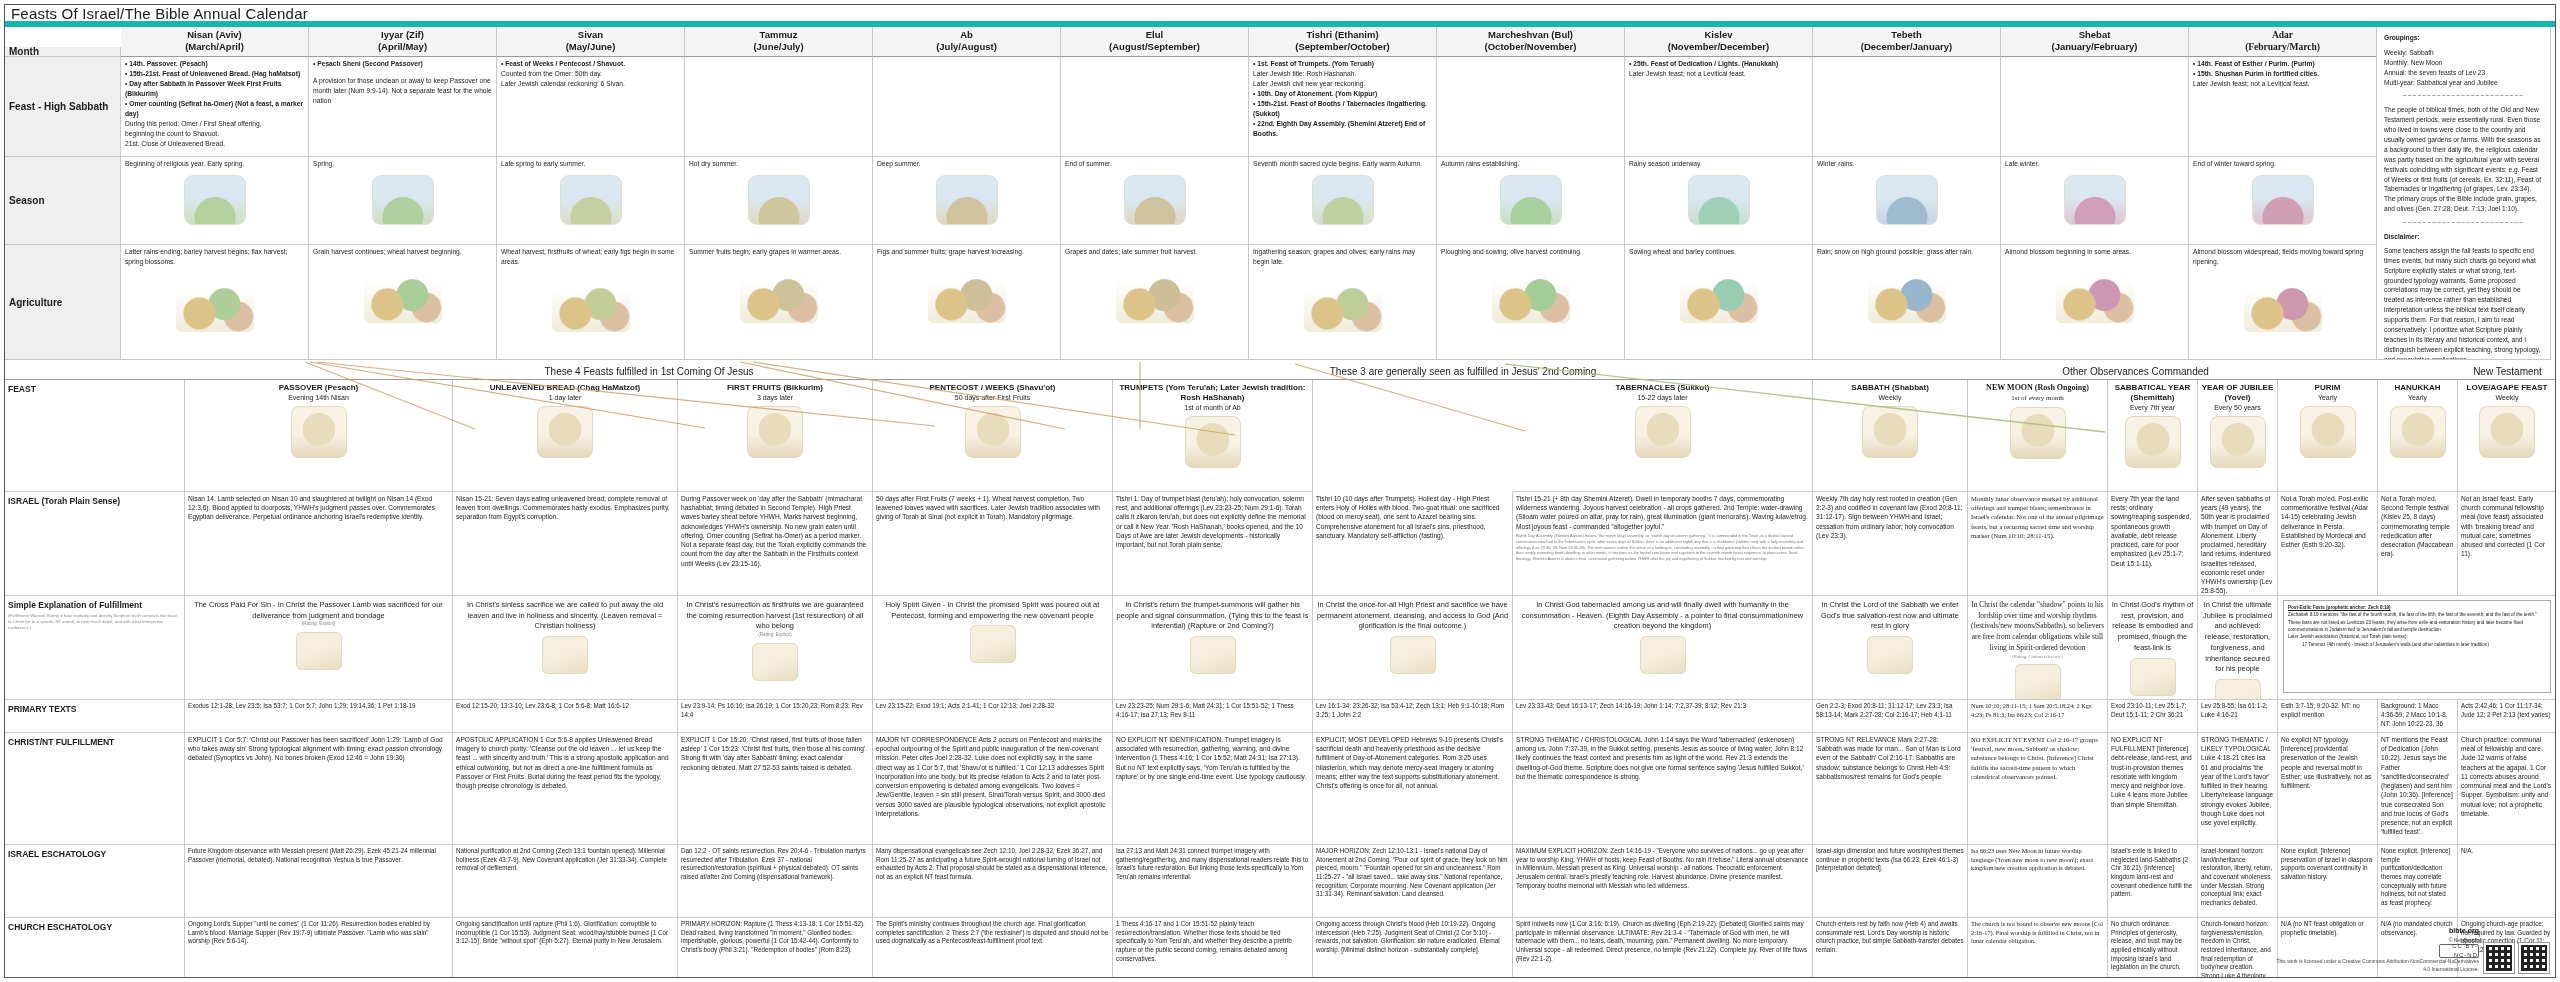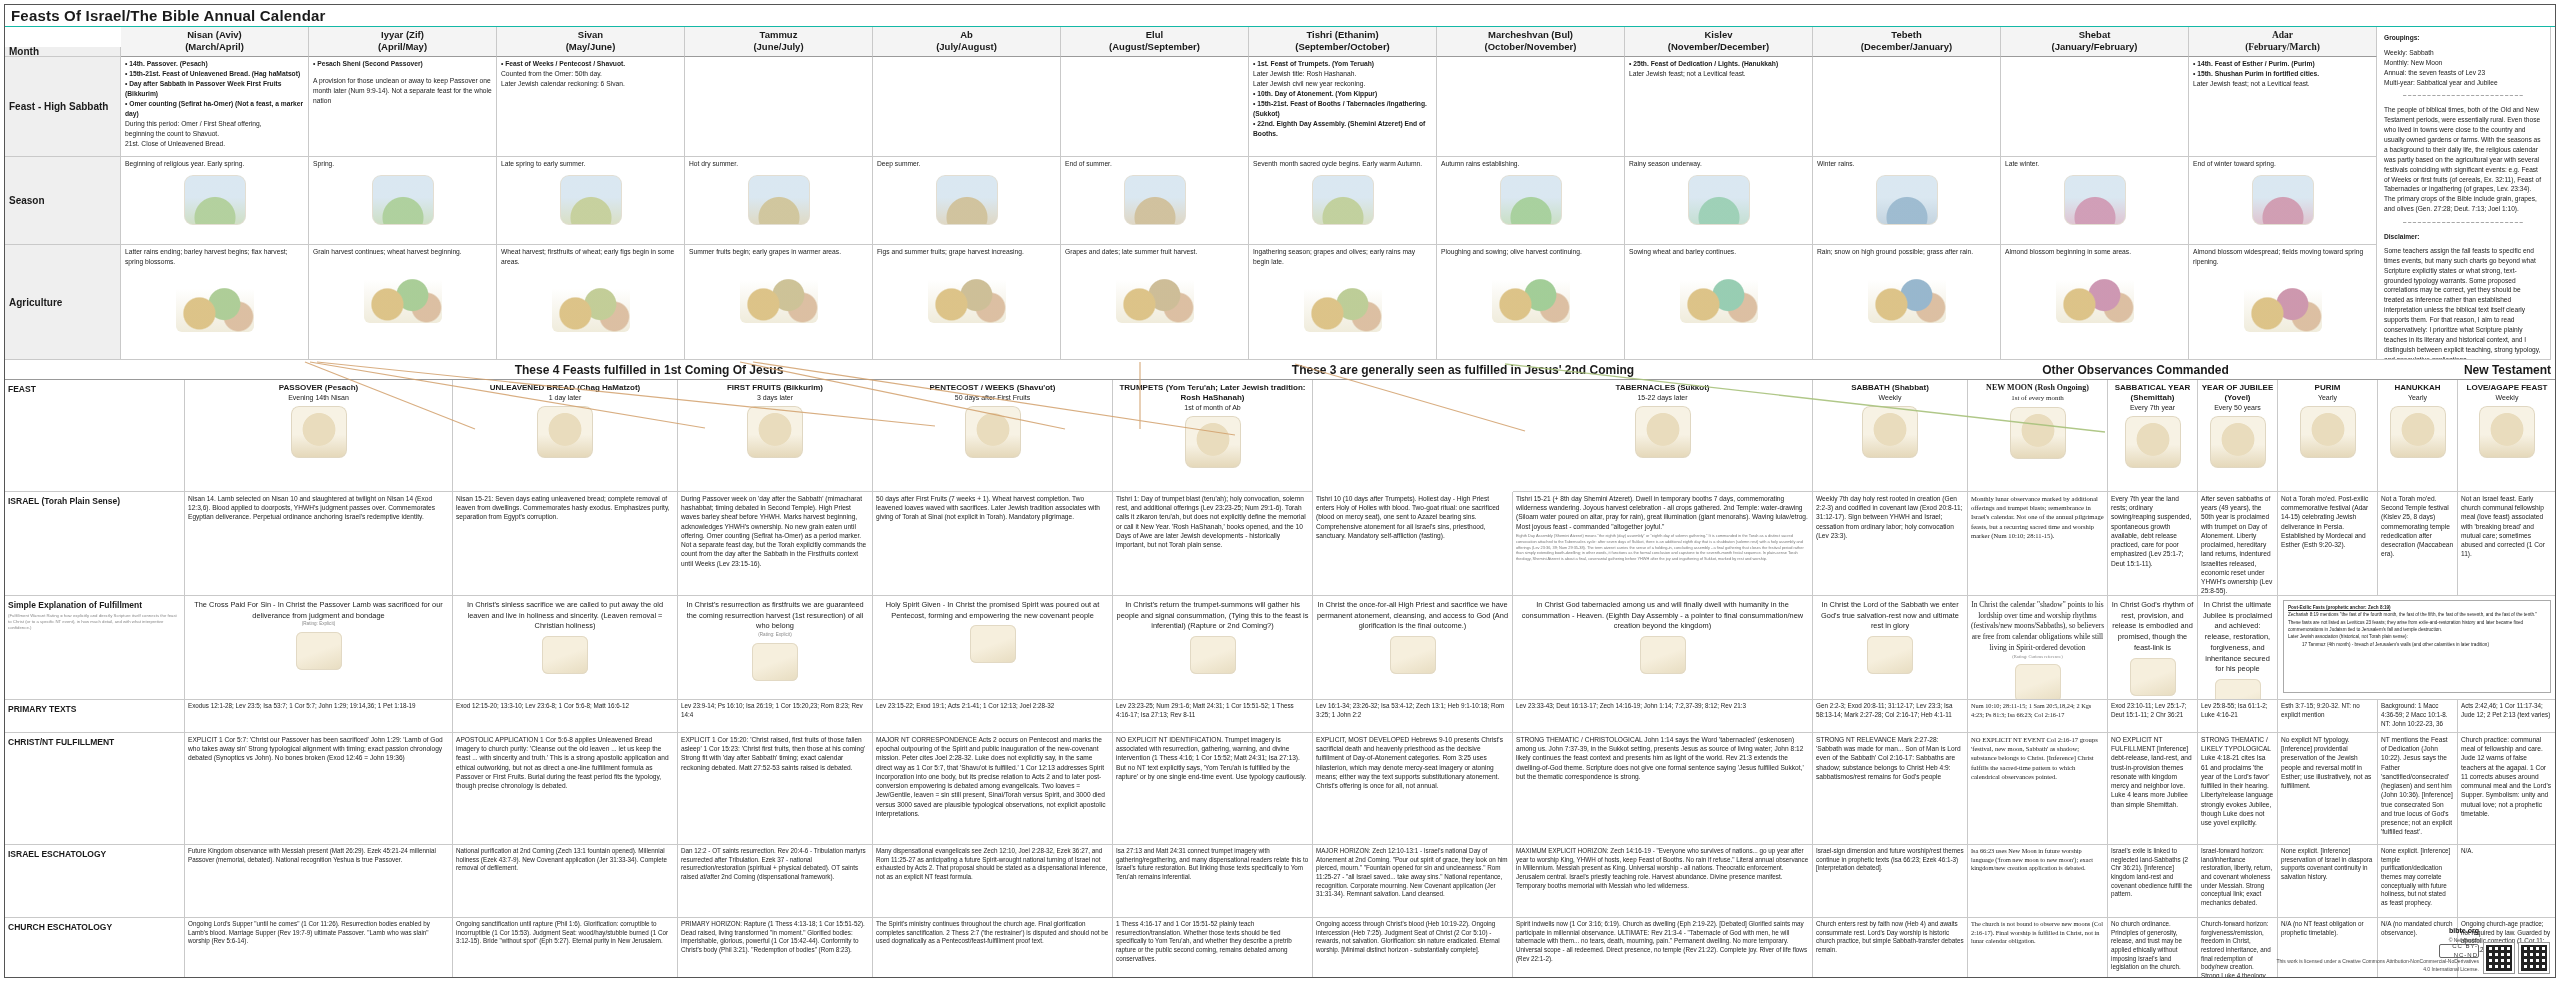--- a/index.html
+++ b/index.html
@@ -1,20 +1,20 @@
 <!DOCTYPE html>
 <html><head>
 <meta charset="utf-8">
 <style>
   * { box-sizing: border-box; margin: 0; padding: 0; }
   html,body { width:2560px; height:982px; background:#fff; font-family:"Liberation Sans", sans-serif; color:#1a1a1a; }
   .page { position:relative; width:2552px; height:974px; margin:4px; border:1.5px solid #555; background:#fff; overflow:hidden; }
 
-  .title-bar { height:22px; border-bottom:1px solid #14b8a6; display:flex; align-items:center; padding-left:6px;
-               font-size:15px; font-weight:bold; letter-spacing:.2px; }
+  .title-bar { height:22px; border-bottom:6px solid #14b8a6; display:flex; align-items:center; padding-left:6px;
+               font-size:15px; font-weight:normal; letter-spacing:.2px; }
 
   
   .top-grid { display:grid; grid-template-columns:116px repeat(12,188px) 174px; grid-template-rows:30px 100px 88px 115px; }
   .tcell { border-right:1px solid #c9c9c9; border-bottom:1px solid #c9c9c9; padding:2px 4px; overflow:hidden; position:relative; }
   .rowlabel { background:#efefef; font-weight:bold; font-size:10px; display:flex; align-items:center; }
   .month-head { background:#f4f4f4; font-weight:bold; font-size:9.5px; text-align:center; line-height:1.3; padding-top:2px; border-bottom:1.5px solid #9a9a9a; }
   .month-feast { font-size:6.7px; line-height:1.5; }
   .month-feast div { min-height:7px; }
   .month-feast div.b { font-weight:600; }
   .season-cell, .agri-cell { font-size:6.7px; line-height:1.45; }
@@ -33,21 +33,21 @@
   .sidebar .hd { font-weight:bold; }
   .sidebar .divider { text-align:center; color:#555; margin:4px 0; letter-spacing:1px; }
   .sidebar p { margin-bottom:4px; }
 
   .long-break-note { position:absolute; left:580px; top:58px; width:562px; height:19px; border:1px solid #bbb;
      background:#fff; font-size:8px; display:flex; align-items:center; justify-content:center; }
 
   
   .bottom-cols { display:grid; grid-template-columns:180px 268px 225px 195px 240px 200px 200px 300px 155px 140px 90px 80px 100px 80px 99px; }
   .band { height:20px; border-bottom:1px solid #999; align-items:end; }
-  .band .grp { font-size:12px; font-weight:bold; text-align:center; padding-bottom:2px; }
+  .band .grp { font-size:10px; font-weight:normal; text-align:center; padding-bottom:2px; }
 
   
   .bottom-grid { grid-template-rows:112px 104px 104px 33px 112px 73px 74px; }
   .bcell { border-right:1px solid #c9c9c9; border-bottom:1px solid #c9c9c9; padding:2px 3px; overflow:hidden; }
   .blabel { font-weight:bold; font-size:8.5px; padding-top:4px; }
   .blabel .subnote { font-weight:normal; font-size:4.3px; color:#888; margin-top:3px; line-height:1.4; }
   .feast-head { text-align:center; }
   .feast-head .nm { font-weight:bold; font-size:8px; line-height:1.25; margin-top:1px; }
   .feast-head .tm { font-size:7px; margin-top:1px; }
   .img-feast { width:56px; height:52px; margin:5px auto 0; border-radius:8px;

